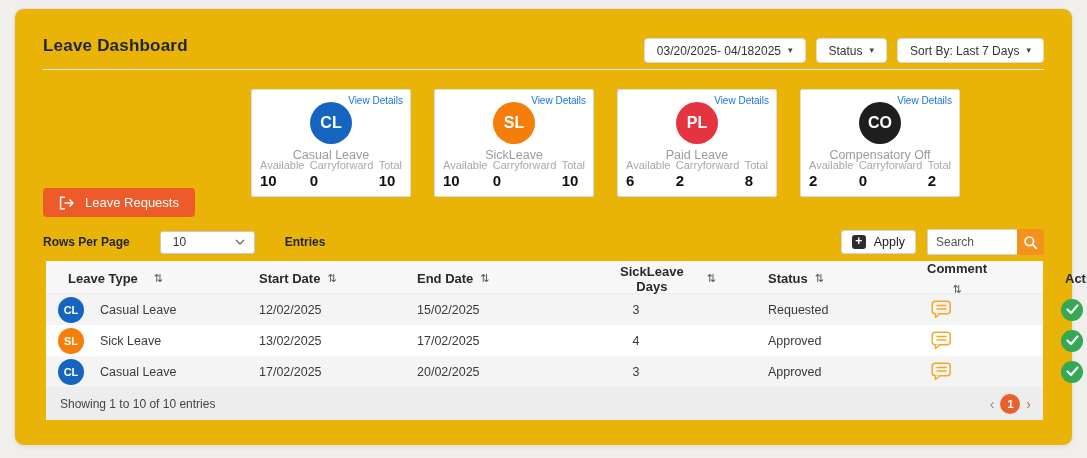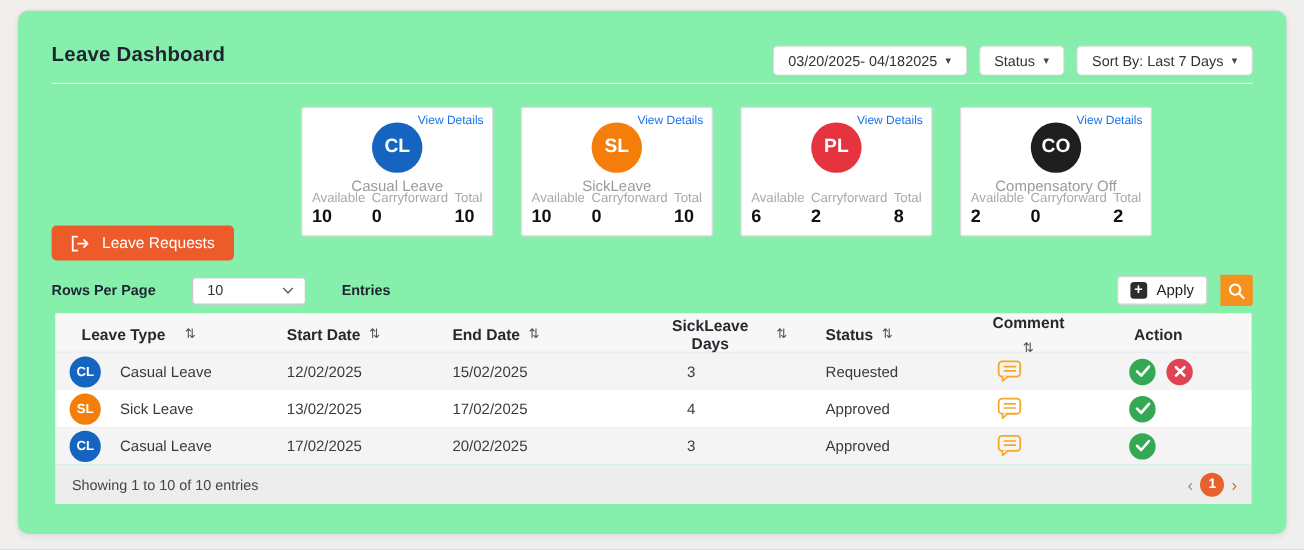--- a/index.html
+++ b/index.html
@@ -5,21 +5,21 @@
   * { margin:0; padding:0; box-sizing:border-box; }
   html,body { width:1087px; height:458px; }
   body {
     background:#f0efee;
     font-family:"Liberation Sans", sans-serif;
     position:relative;
     overflow:hidden;
   }
   .panel {
     position:absolute; left:14px; top:8px; width:1059px; height:438px;
-    background:#86efac; border:1px solid #e2e2e2; border-radius:10px;
+    background:#eab308; border:1px solid #e2e2e2; border-radius:10px;
     box-shadow:0 2px 4px rgba(0,0,0,.05);
   }
   
   .page-title {
     position:absolute; left:28px; top:27px;
     font-size:17px; font-weight:bold; color:#1f2430; letter-spacing:.2px;
   }
   .filters {
     position:absolute; right:28px; top:29px;
     display:flex; gap:10px; align-items:center;
@@ -106,20 +106,21 @@
   .search-btn {
     width:27px; height:26px; border:none; border-radius:0 2px 2px 0;
     display:flex; align-items:center; justify-content:center; cursor:pointer;
   }
   
   .table { position:absolute; left:31px; top:252px; width:997px; }
   .tr {
     display:grid;
     grid-template-columns:185px 138px 127px 160px 115px 140px 132px;
     align-items:center;
+    gap:20px;
   }
   .thead {
     height:33px; background:#f7f7f8; border-bottom:1px solid #ececec;
     font-size:13px; font-weight:bold; color:#26292e;
   }
   .th { display:flex; align-items:center; gap:7px; }
   .sort-icon { font-size:11px; color:#555; font-weight:normal; }
   .row { height:31px; font-size:12.5px; color:#3a3a3a; }
   .row.odd { background:#f4f4f5; }
   .row.even { background:#fff; }
@@ -221,20 +222,21 @@
         <div class="stat">
             <div class="stat-label">Total</div>
             <div class="stat-value">10</div>
           </div>
       </div>
     </div>
 
     <div class="card">
       <span class="view-details">View Details</span>
       <div class="card-badge" style="background: rgb(229, 51, 63);">PL</div>
+      <div class="card-name">Paid Leave</div>
       <div class="card-stats">
         <div class="stat">
             <div class="stat-label">Available</div>
             <div class="stat-value">6</div>
           </div>
         <div class="stat">
             <div class="stat-label">Carryforward</div>
             <div class="stat-value">2</div>
           </div>
         <div class="stat">
@@ -289,20 +291,21 @@
     </div>
     <span class="ctrl-label">Entries</span>
   </div>
 
   <div class="controls-right">
     <button class="apply-btn">
       <span class="plus-icon">+</span>
       <span>Apply</span>
     </button>
     <div class="search-group">
+      <input class="search-input" type="text" placeholder="Search" style="">
       <button class="search-btn" style="background: rgb(245, 145, 30);">
         <span style="display:flex">
           <svg width="15" height="15" viewBox="0 0 15 15">
               <circle cx="6.3" cy="6.3" r="4.3" fill="none" stroke="#fff" stroke-width="1.7"></circle>
               <path d="M9.6 9.6 L13.4 13.4" stroke="#fff" stroke-width="1.7" stroke-linecap="round"></path>
             </svg>
         </span>
       </button>
     </div>
   </div>

